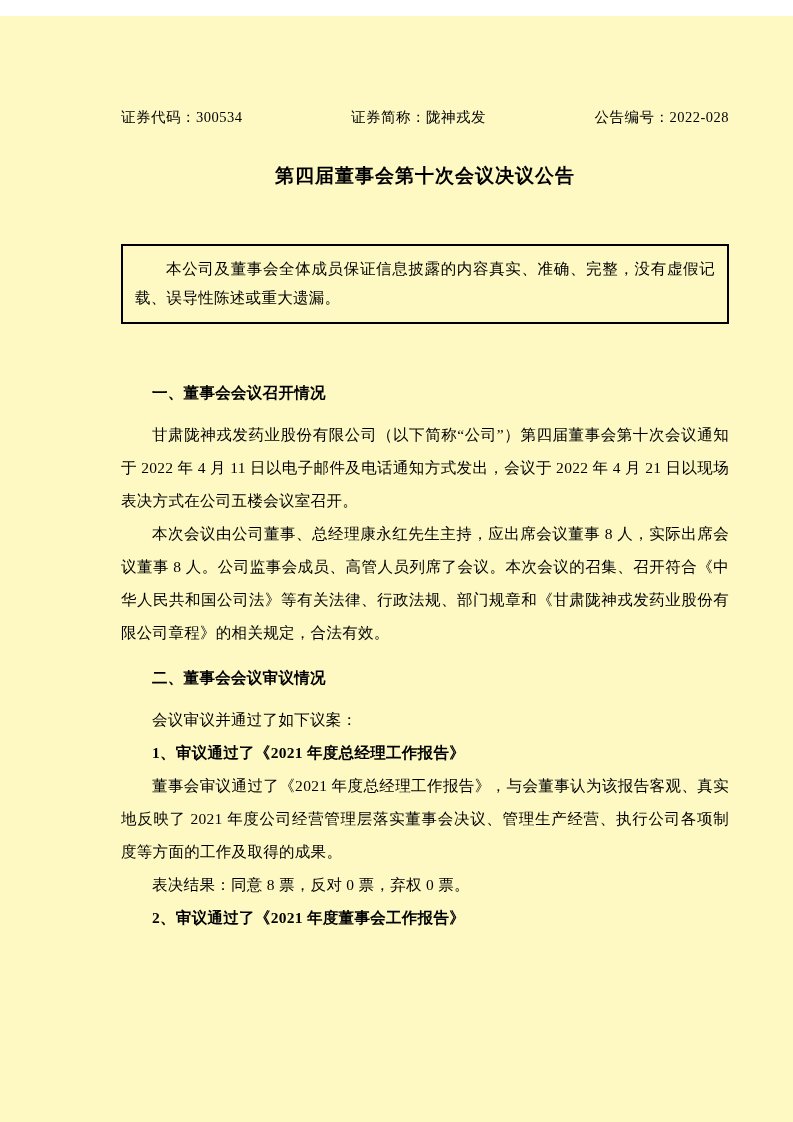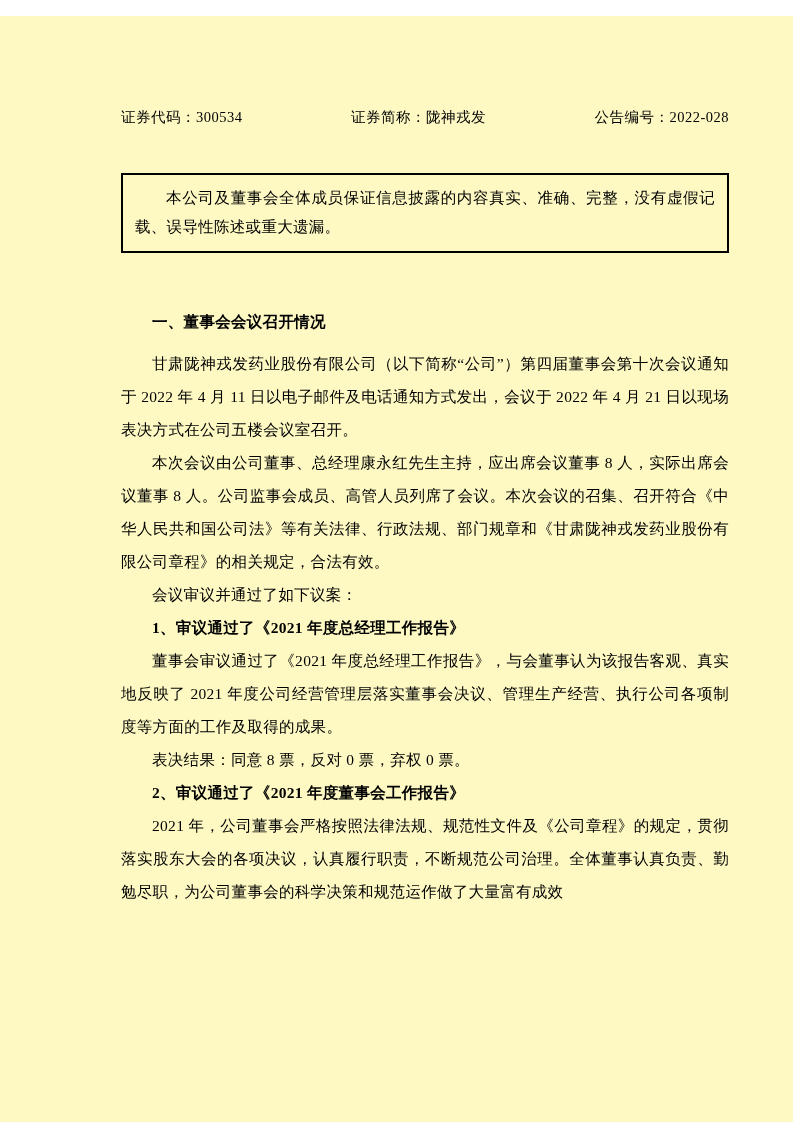--- a/index.html
+++ b/index.html
@@ -92,36 +92,37 @@
 
 <div class="page">
 
   <div class="header-row">
     <span>证券代码：300534</span>
     <span>证券简称：陇神戎发</span>
     <span>公告编号：2022-028</span>
   </div>
 
   <div class="titles">
+    <div class="doc-title">第四届董事会第十次会议决议公告</div>
   </div>
 
   <div class="notice-box">
     <p>本公司及董事会全体成员保证信息披露的内容真实、准确、完整，没有虚假记载、误导性陈述或重大遗漏。</p>
   </div>
 
   <div class="body-text">
 
     <p class="sec-heading first">一、董事会会议召开情况</p>
     <p class="para">甘肃陇神戎发药业股份有限公司（以下简称“公司”）第四届董事会第十次会议通知于 2022 年 4 月 11 日以电子邮件及电话通知方式发出，会议于 2022 年 4 月 21 日以现场表决方式在公司五楼会议室召开。</p>
     <p class="para">本次会议由公司董事、总经理康永红先生主持，应出席会议董事 8 人，实际出席会议董事 8 人。公司监事会成员、高管人员列席了会议。本次会议的召集、召开符合《中华人民共和国公司法》等有关法律、行政法规、部门规章和《甘肃陇神戎发药业股份有限公司章程》的相关规定，合法有效。</p>
 
+    <p class="sec-heading second">二、董事会会议审议情况</p>
     <p class="para">会议审议并通过了如下议案：</p>
 
     <p class="para bold-item">1、审议通过了《2021 年度总经理工作报告》</p>
     <p class="para">董事会审议通过了《2021 年度总经理工作报告》，与会董事认为该报告客观、真实地反映了 2021 年度公司经营管理层落实董事会决议、管理生产经营、执行公司各项制度等方面的工作及取得的成果。</p>
     <p class="para">表决结果：同意 8 票，反对 0 票，弃权 0 票。</p>
 
     <p class="para bold-item">2、审议通过了《2021 年度董事会工作报告》</p>
-    <p class="para">2021 年，公司董事会严格按照法律法规、规范性文件及《公司章程》的规定，贯彻落实股东大会的各项决议，认真履行职责，不断规范公司治理。全体董事认真负责、勤勉尽职，为公司董事会的科学决策和规范运作做了大量富有成效</p>
 
   </div>
 
 </div>
 
 </body></html>

